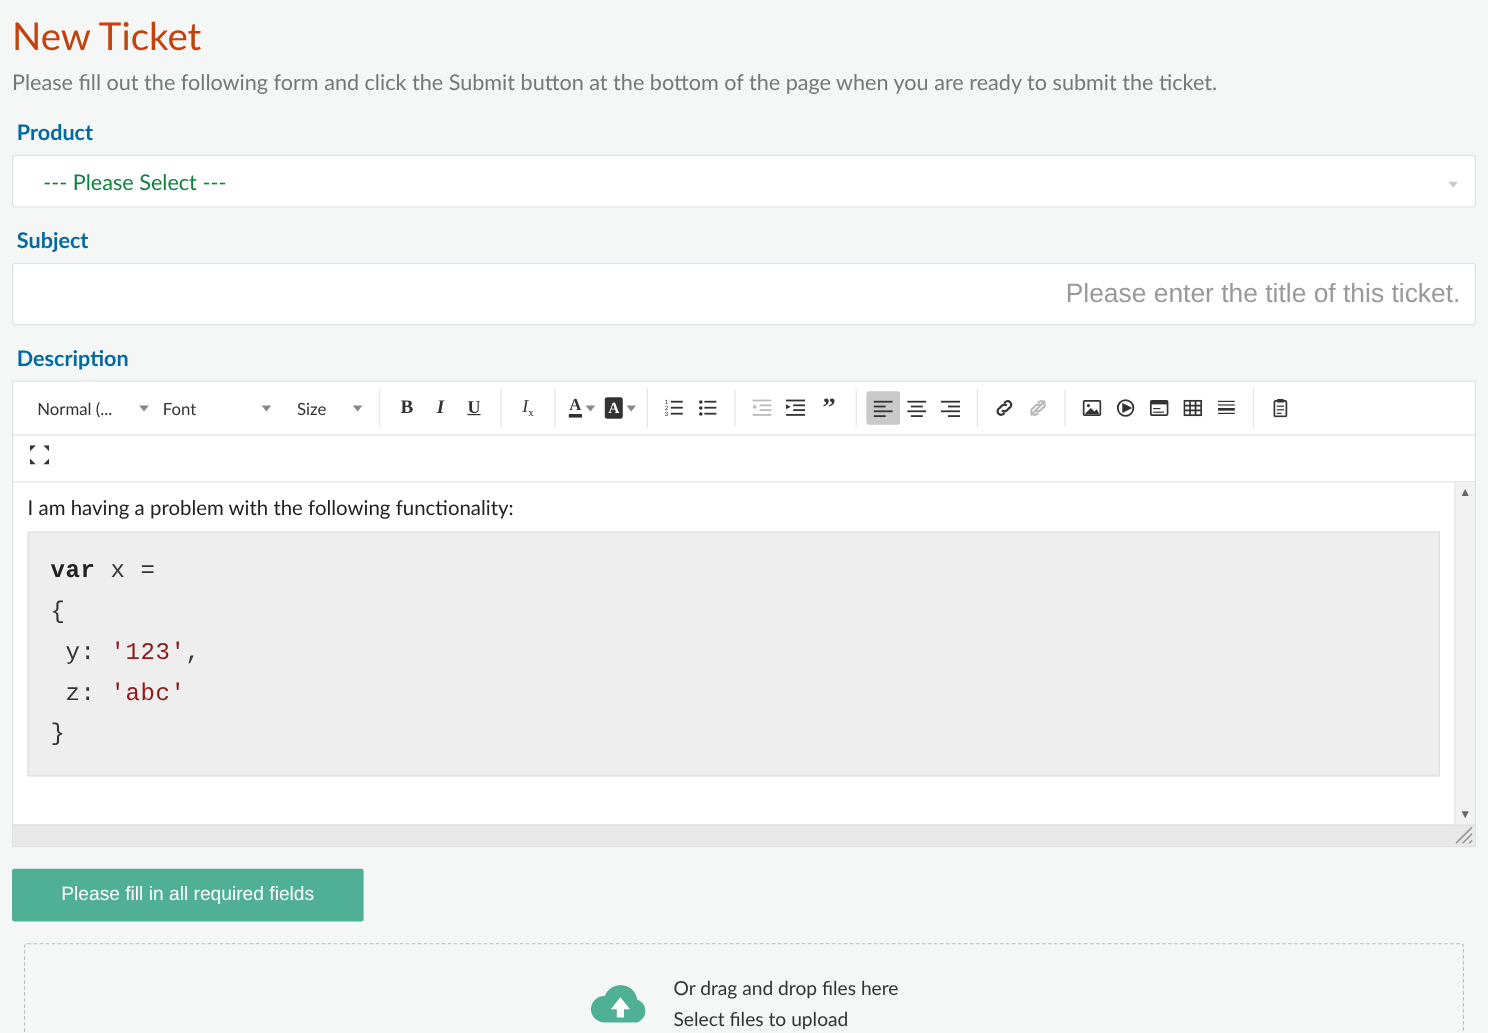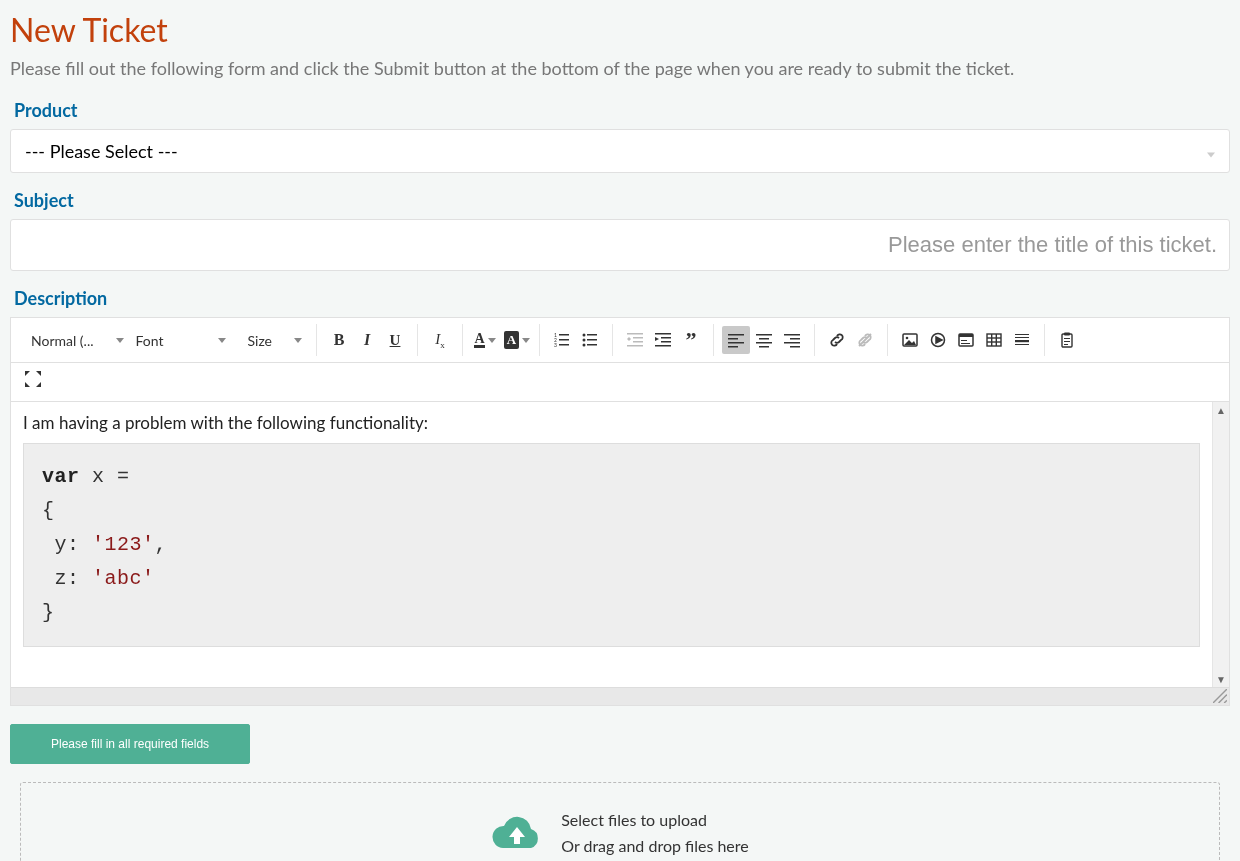--- a/index.html
+++ b/index.html
@@ -32,22 +32,23 @@
     background: #fff;
     border: 1px solid #e0e0e0;
     border-radius: 3px;
     height: 44px;
     display: flex;
     align-items: center;
     padding: 0 14px;
     position: relative;
   }
   .select-wrap .placeholder {
-    color: #000000;
+    color: #15803d;
     font-size: 18px;
+    margin-left: 11px;
   }
   .select-wrap .chev {
     position: absolute;
     right: 14px;
     top: 50%;
     transform: translateY(-50%);
   }
   .text-input {
     width: 100%;
     height: 52px;
@@ -157,21 +158,21 @@
   }
   .resize-grip {
     width: 14px; height: 14px;
     margin: 2px;
   }
   .submit-btn {
     margin-top: 18px;
     background: #4fb095;
     border: 1px solid #4fb095;
     color: #fff;
-    font-size: 12px;
+    font-size: 16px;
     padding: 12px 40px;
     border-radius: 2px;
     cursor: pointer;
   }
   .dropzone {
     margin: 18px 10px 10px 10px;
     border: 1px dashed #bbb;
     border-radius: 3px;
     padding: 24px 10px;
     display: flex;
@@ -434,19 +435,19 @@
 </div>
 
 <button class="submit-btn">Please fill in all required fields</button>
 
 <div class="dropzone">
   <svg width="52" height="44" viewBox="0 0 52 44">
     <path d="M40 18a14 14 0 0 0-27-3A11 11 0 0 0 12 37h28a10 10 0 0 0 0-19z" fill="#4fb095"></path>
     <polygon points="26,16 34,26 29,26 29,33 23,33 23,26 18,26" fill="#fff"></polygon>
   </svg>
   <div class="txt">
+    <div>Or drag and drop files here</div>
     <div>Select files to upload</div>
-    <div>Or drag and drop files here</div>
   </div>
 </div>
 
 
 
 
 </body></html>

